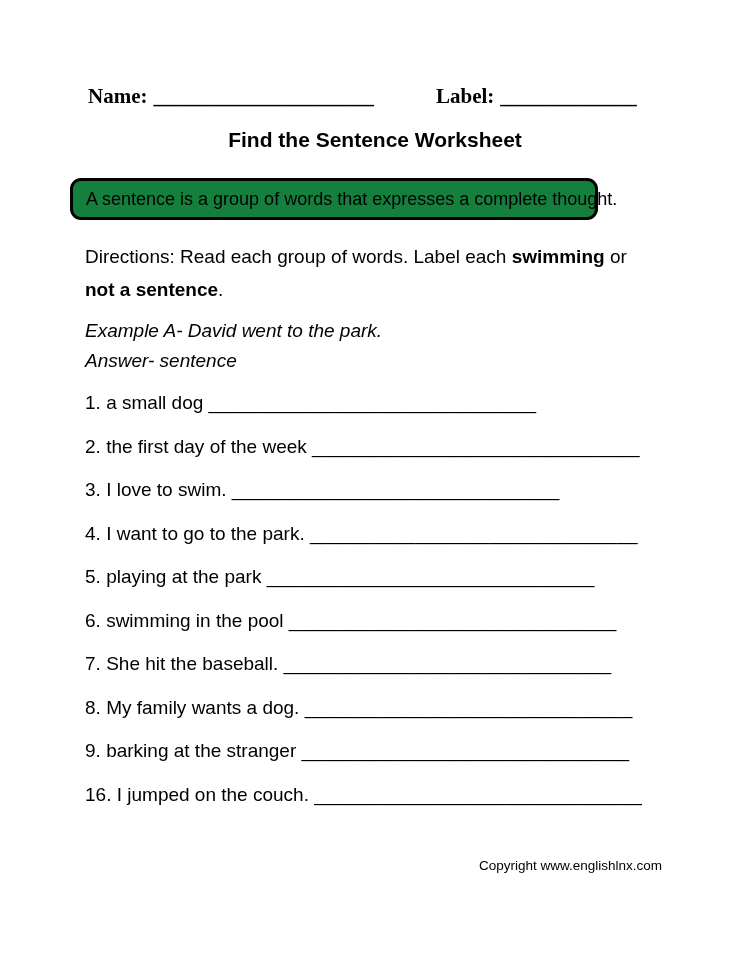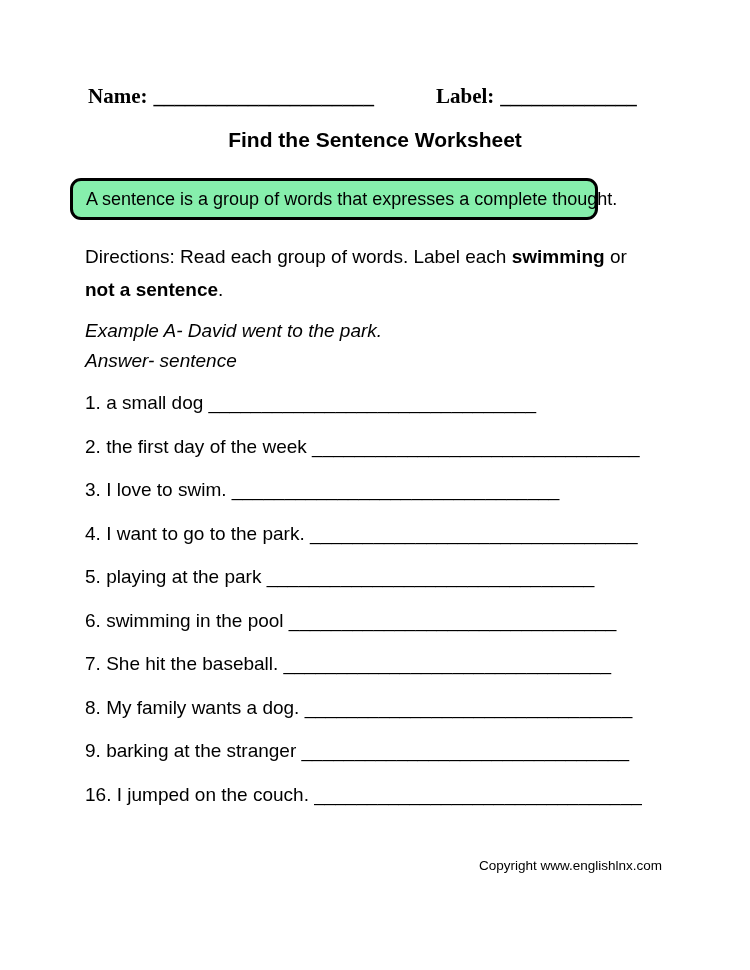--- a/index.html
+++ b/index.html
@@ -29,21 +29,21 @@
     text-align: center;
     font-weight: bold; font-size: 21px;
   }
 
   .def-box {
     position: absolute; top: 178px; left: 70px; width: 528px; height: 42px;
     border: 3px solid #000000; border-radius: 11px;
     display: flex; align-items: center;
     padding-left: 13px;
     font-size: 18px; white-space: nowrap;
-    background: #86efac;
+    background: #15803d;
   }
 
   .directions {
     position: absolute; top: 240px; left: 85px; width: 640px;
     font-size: 19px; line-height: 33px;
   }
 
   .example {
     position: absolute; top: 316px; left: 85px;
     font-size: 19px; line-height: 30px;

